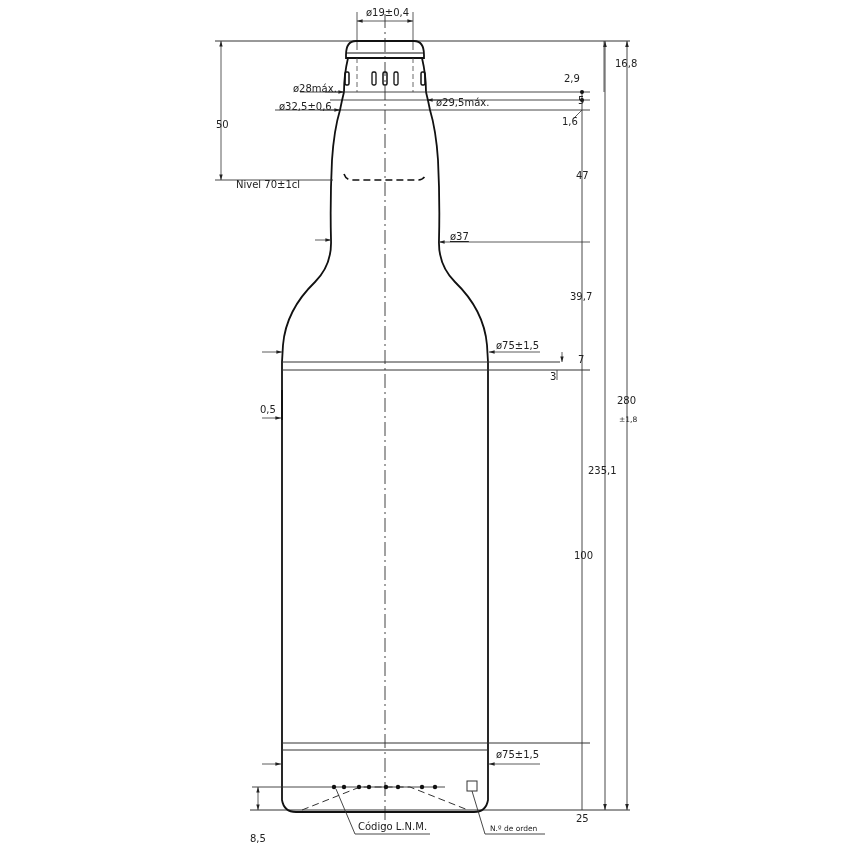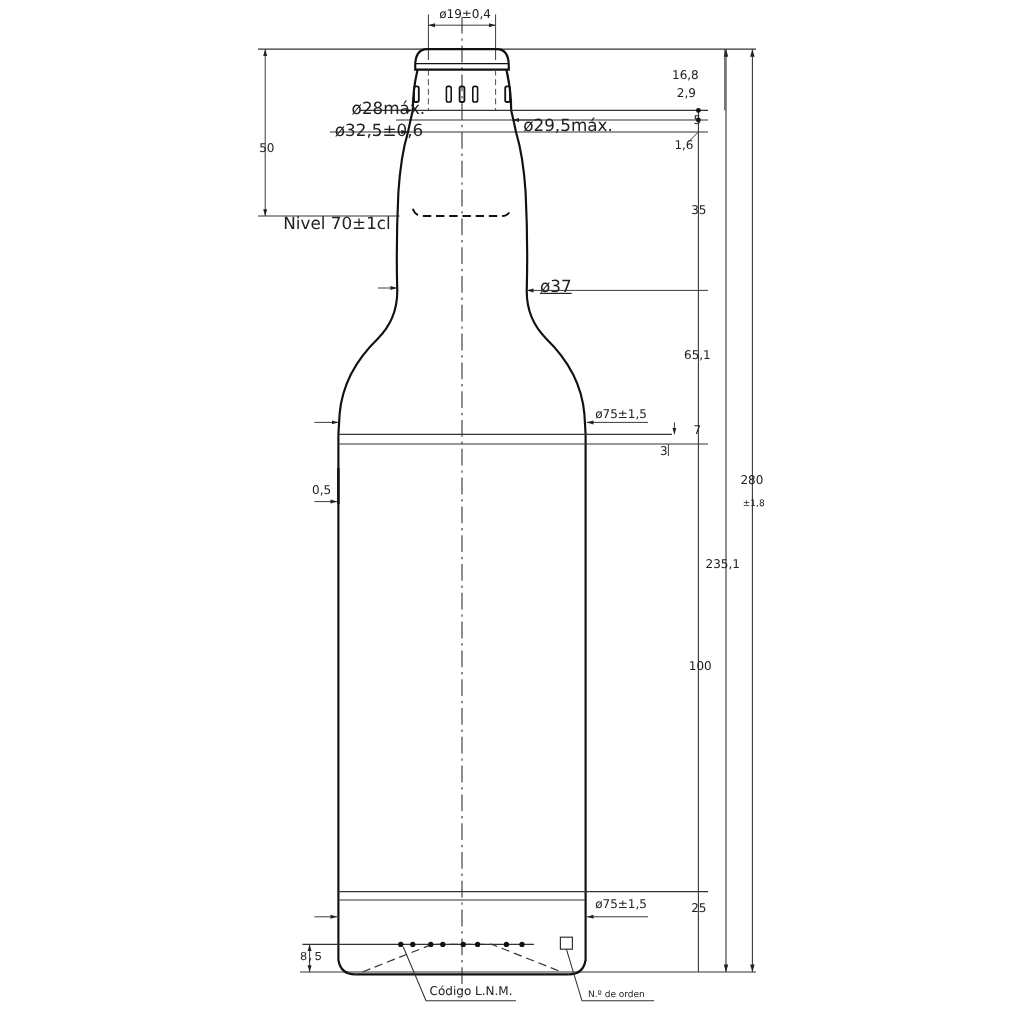--- a/index.html
+++ b/index.html
@@ -1,21 +1,21 @@
 <!DOCTYPE html>
 <html><head>
 <meta charset="utf-8">
 <style>
   html, body { margin: 0; padding: 0; background: #ffffff; }
   body { width: 850px; height: 850px; position: relative; overflow: hidden;
          font-family: "DejaVu Sans", sans-serif; }
   #drawing { position: absolute; left: 0; top: 0; }
   .lbl { position: absolute; font-family: "DejaVu Sans", sans-serif; font-size: 10px; color: #222;
          white-space: nowrap; line-height: 1; }
-  .lbl.small { font-size: 14px; }
+  .lbl.small { font-size: 10px; }
   .lbl.tiny { font-size: 7.5px; }
 </style>
 </head>
 <body>
 
 <svg id="drawing" width="850" height="850" viewBox="0 0 850 850" xmlns="http://www.w3.org/2000/svg">
   <defs>
     <marker id="arr" viewBox="0 0 10 10" refX="10" refY="5" markerWidth="7" markerHeight="7" orient="auto-start-reverse">
       <path d="M0,2 L10,5 L0,8 z" fill="#222"></path>
     </marker>
@@ -111,29 +111,29 @@
 
 <div class="lbl" style="left:366px;top:8px;">ø19±0,4</div>
 <div class="lbl small" style="left:293px;top:84px;">ø28máx.</div>
 <div class="lbl small" style="left:279px;top:102px;">ø32,5±0,6</div>
 <div class="lbl small" style="left:436px;top:98px;">ø29,5máx.</div>
 <div class="lbl" style="left:216px;top:120px;">50</div>
 <div class="lbl small" style="left:236px;top:180px;">Nivel 70±1cl</div>
 <div class="lbl small" style="left:450px;top:232px;text-decoration:underline;">ø37</div>
 <div class="lbl" style="left:496px;top:341px;">ø75±1,5</div>
 <div class="lbl" style="left:496px;top:750px;">ø75±1,5</div>
-<div class="lbl" style="left:560px;top:59px;">16,8</div>
+<div class="lbl" style="left:615px;top:59px;">16,8</div>
 <div class="lbl" style="left:564px;top:74px;">2,9</div>
 <div class="lbl" style="left:578px;top:96px;">5</div>
 <div class="lbl" style="left:562px;top:117px;">1,6</div>
-<div class="lbl" style="left:576px;top:171px;">35</div>
-<div class="lbl" style="left:570px;top:292px;">65,1</div>
+<div class="lbl" style="left:576px;top:171px;">47</div>
+<div class="lbl" style="left:570px;top:292px;">39,7</div>
 <div class="lbl" style="left:578px;top:355px;">7</div>
 <div class="lbl" style="left:550px;top:372px;">3</div>
 <div class="lbl" style="left:260px;top:405px;">0,5</div>
 <div class="lbl" style="left:588px;top:466px;">235,1</div>
 <div class="lbl tiny" style="left:619px;top:416px;">±1,8</div>
 <div class="lbl" style="left:617px;top:396px;">280</div>
 <div class="lbl" style="left:574px;top:551px;">100</div>
-<div class="lbl" style="left:576px;top:753px;text-align:center;">25</div>
-<div class="lbl" style="left:250px;top:794px;font-family:Liberation Mono, monospace;">8,5</div>
+<div class="lbl" style="left:576px;top:814px;text-align:center;">25</div>
+<div class="lbl" style="left:250px;top:834px;">8,5</div>
 <div class="lbl" style="left:358px;top:822px;">Código L.N.M.</div>
 <div class="lbl tiny" style="left:490px;top:825px;">N.º de orden</div>
 
 </body></html>

